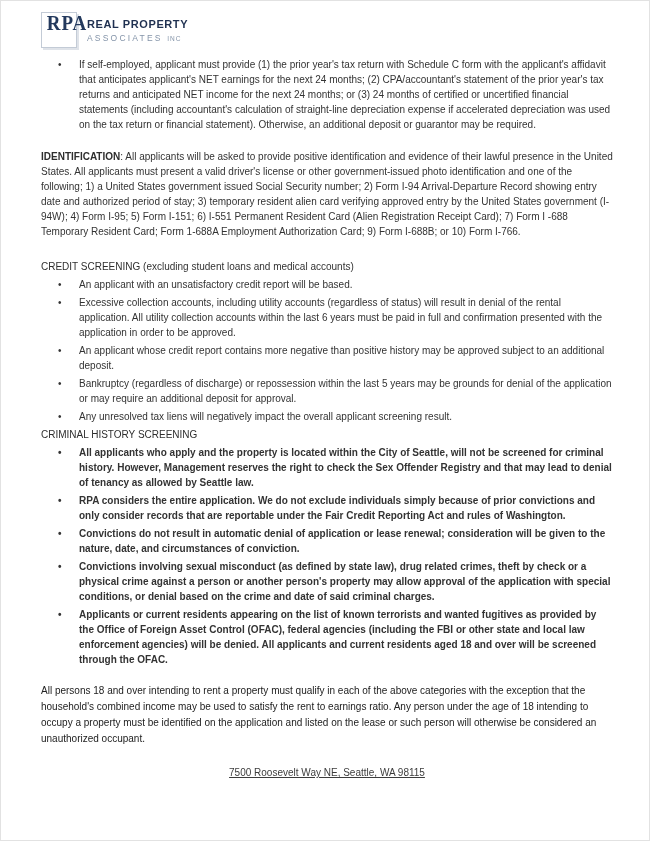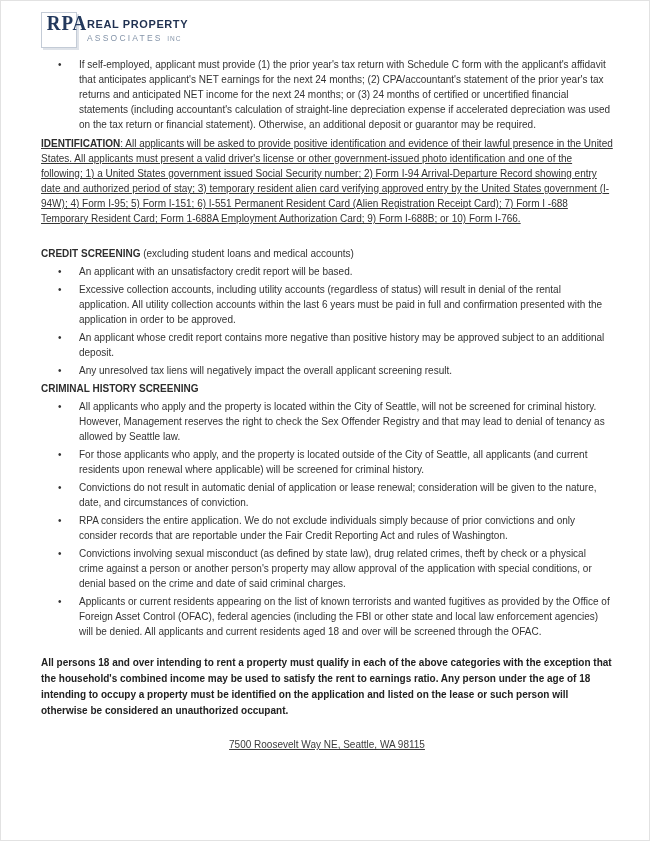--- a/index.html
+++ b/index.html
@@ -40,27 +40,27 @@
 
   
   ul.bullets { list-style: none; margin: 0; padding: 0 0 0 38px; }
   ul.bullets li { position: relative; margin-bottom: 3px; }
   ul.bullets li::before {
     content: "\2022";
     position: absolute; left: -21px; top: 0;
     font-size: 10px; color: #333333;
   }
   .intro-list { margin-top: 8px; margin-bottom: 16px; }
-  .para { margin: 4px 0 20px 0; text-decoration: underline; }
+  .para { margin: 17px 0 20px 0; }
   .para strong, .section-heading strong { color: #2e2e2e; }
   .section-heading { margin: 0 0 3px 0; font-weight: normal; }
-  .section-heading strong { font-weight: bold; }
+  .section-heading strong { font-weight: normal; }
   .credit-list { margin-bottom: 17px; }
-  .criminal-list li { margin-bottom: 5px; }
-  .closing { margin: 16px 0 14px 0; font-weight: bold; color: #222222; line-height: 16px; }
+  .criminal-list li { margin-bottom: 5px; font-weight: bold; }
+  .closing { margin: 16px 0 14px 0; font-weight: normal; color: #222222; line-height: 16px; }
 
   
   .footer { text-align: center; color: #3c3c3c; margin-top: 18px; }
   .footer-address { margin-bottom: 7px; text-decoration: underline; }
 </style>
 </head>
 <body>
 
 <div class="page">
 
@@ -80,29 +80,29 @@
     <li>If self-employed, applicant must provide (1) the prior year's tax return with Schedule C form with the applicant's affidavit that anticipates applicant's NET earnings for the next 24 months; (2) CPA/accountant's statement of the prior year's tax returns and anticipated NET income for the next 24 months; or (3) 24 months of certified or uncertified financial statements (including accountant's calculation of straight-line depreciation expense if accelerated depreciation was used on the tax return or financial statement). Otherwise, an additional deposit or guarantor may be required.</li>
   </ul>
 
   <p class="para"><strong>IDENTIFICATION</strong><span>: All applicants will be asked to provide positive identification and evidence of their lawful presence in the United States. All applicants must present a valid driver's license or other government-issued photo identification and one of the following; 1) a United States government issued Social Security number; 2) Form I-94 Arrival-Departure Record showing entry date and authorized period of stay; 3) temporary resident alien card verifying approved entry by the United States government (I-94W); 4) Form I-95; 5) Form I-151; 6) I-551 Permanent Resident Card (Alien Registration Receipt Card); 7) Form I -688 Temporary Resident Card; Form 1-688A Employment Authorization Card; 9) Form I-688B; or 10) Form I-766.</span></p>
 
   <div class="section-heading"><strong>CREDIT SCREENING</strong><span class="note"> (excluding student loans and medical accounts)</span></div>
   <ul class="bullets credit-list">
     <li>An applicant with an unsatisfactory credit report will be based.</li>
     <li>Excessive collection accounts, including utility accounts (regardless of status) will result in denial of the rental application. All utility collection accounts within the last 6 years must be paid in full and confirmation presented with the application in order to be approved.</li>
     <li>An applicant whose credit report contains more negative than positive history may be approved subject to an additional deposit.</li>
+    <li>Bankruptcy (regardless of discharge) or repossession within the last 5 years may be grounds for denial of the application or may require an additional deposit for approval.</li>
     <li>Any unresolved tax liens will negatively impact the overall applicant screening result.</li>
   </ul>
 
   <div class="section-heading"><strong>CRIMINAL HISTORY SCREENING</strong></div>
   <ul class="bullets criminal-list">
     <li>All applicants who apply and the property is located within the City of Seattle, will not be screened for criminal history. However, Management reserves the right to check the Sex Offender Registry and that may lead to denial of tenancy as allowed by Seattle law.</li>
-    <li>For those applicants who apply, and the property is located outside of the City of Seattle, all applicants (and current residents upon renewal where applicable) will be screened for criminal history.</li>
+    <li>RPA considers the entire application. We do not exclude individuals simply because of prior convictions and only consider records that are reportable under the Fair Credit Reporting Act and rules of Washington.</li>
     <li>Convictions do not result in automatic denial of application or lease renewal; consideration will be given to the nature, date, and circumstances of conviction.</li>
-    <li>RPA considers the entire application. We do not exclude individuals simply because of prior convictions and only consider records that are reportable under the Fair Credit Reporting Act and rules of Washington.</li>
     <li>Convictions involving sexual misconduct (as defined by state law), drug related crimes, theft by check or a physical crime against a person or another person's property may allow approval of the application with special conditions, or denial based on the crime and date of said criminal charges.</li>
     <li>Applicants or current residents appearing on the list of known terrorists and wanted fugitives as provided by the Office of Foreign Asset Control (OFAC), federal agencies (including the FBI or other state and local law enforcement agencies) will be denied. All applicants and current residents aged 18 and over will be screened through the OFAC.</li>
   </ul>
 
   <p class="closing">All persons 18 and over intending to rent a property must qualify in each of the above categories with the exception that the household's combined income may be used to satisfy the rent to earnings ratio. Any person under the age of 18 intending to occupy a property must be identified on the application and listed on the lease or such person will otherwise be considered an unauthorized occupant.</p>
 
   <footer class="footer">
     <div class="footer-address">7500 Roosevelt Way NE, Seattle, WA 98115</div>
 
   </footer>

